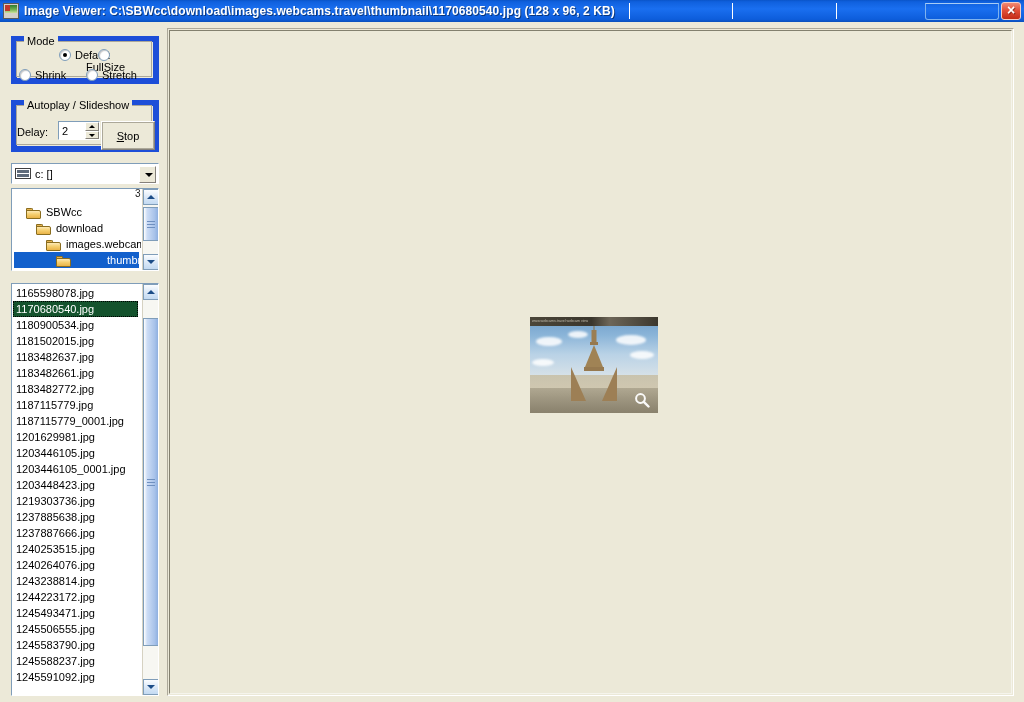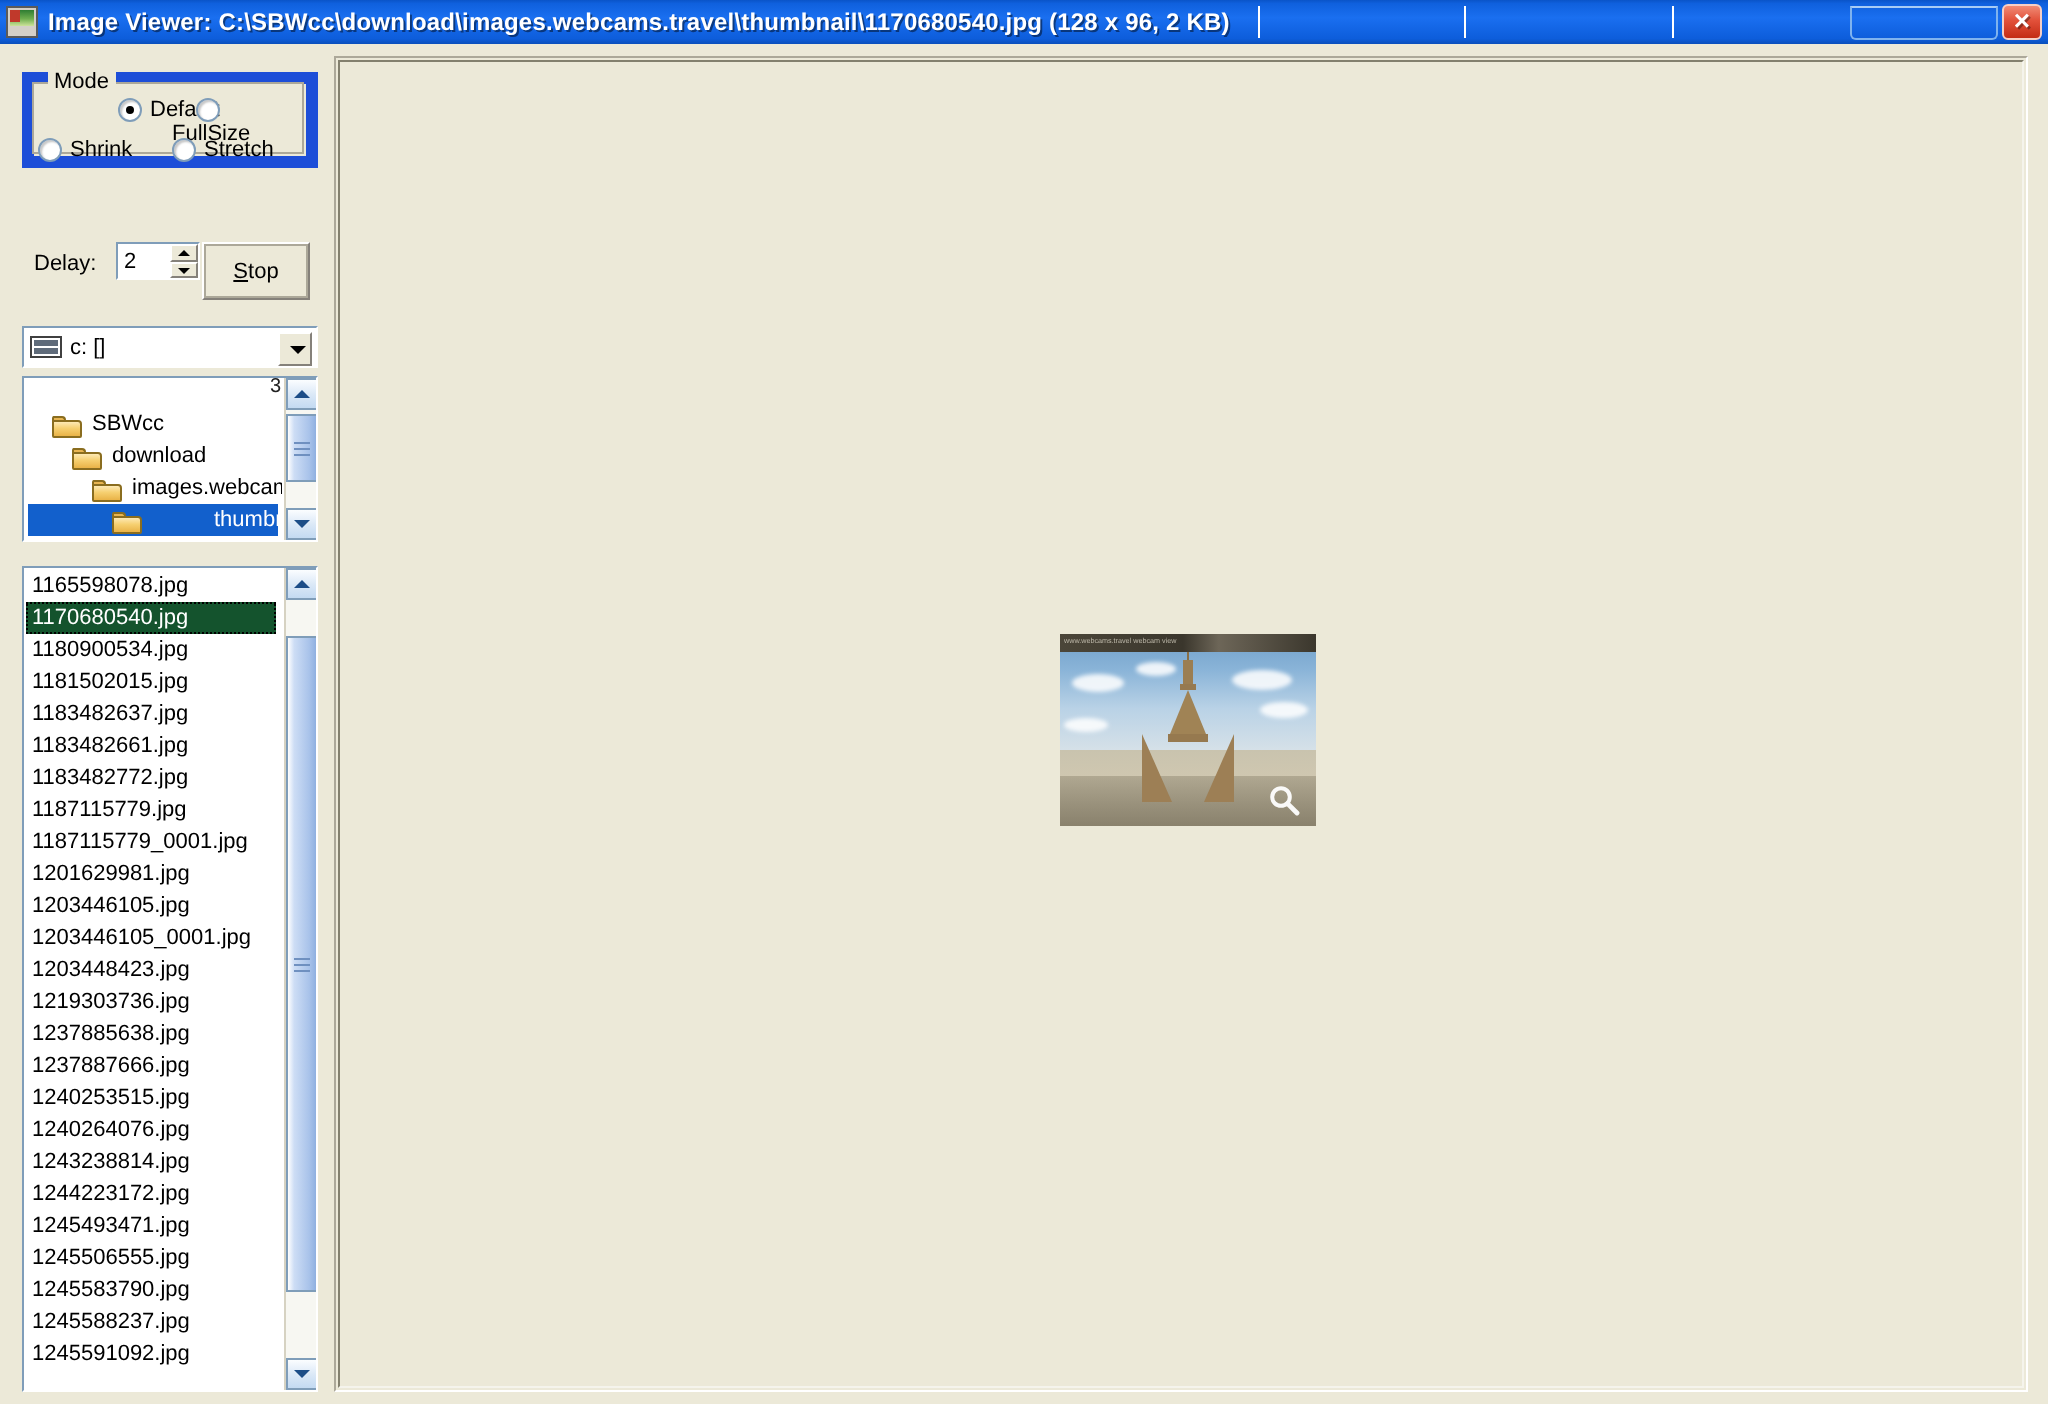--- a/index.html
+++ b/index.html
@@ -524,20 +524,24 @@
   </div>
   <div class="radio" style="left:19px; top:69px;justify-content:center;">
     <span class="dot"></span>
     <span class="lbl">Shrink</span>
   </div>
   <div class="radio" style="left:86px; top:69px;">
     <span class="dot"></span>
     <span class="lbl">Stretch</span>
   </div>
 
+  <div class="grp" style="left:11px; top:100px; width:148px; height:52px;">
+    <div class="grp-inner"></div>
+    <div class="grp-title">Autoplay / Slideshow</div>
+  </div>
   <div class="delay-label" style="left:17px; top:126px;">Delay:</div>
   <div class="spin-box sunken" style="left:58px; top:121px; width:42px; height:19px;">
     <input type="text" value="2" style="">
   </div>
   <div class="spin-btns" style="left:85px; top:122px; height:17px;">
     <div class="up"></div>
     <div class="dn"></div>
   </div>
   <div class="btn" style="left:101px; top:121px; width:54px; height:29px;">
     <span><u>S</u>top</span>

